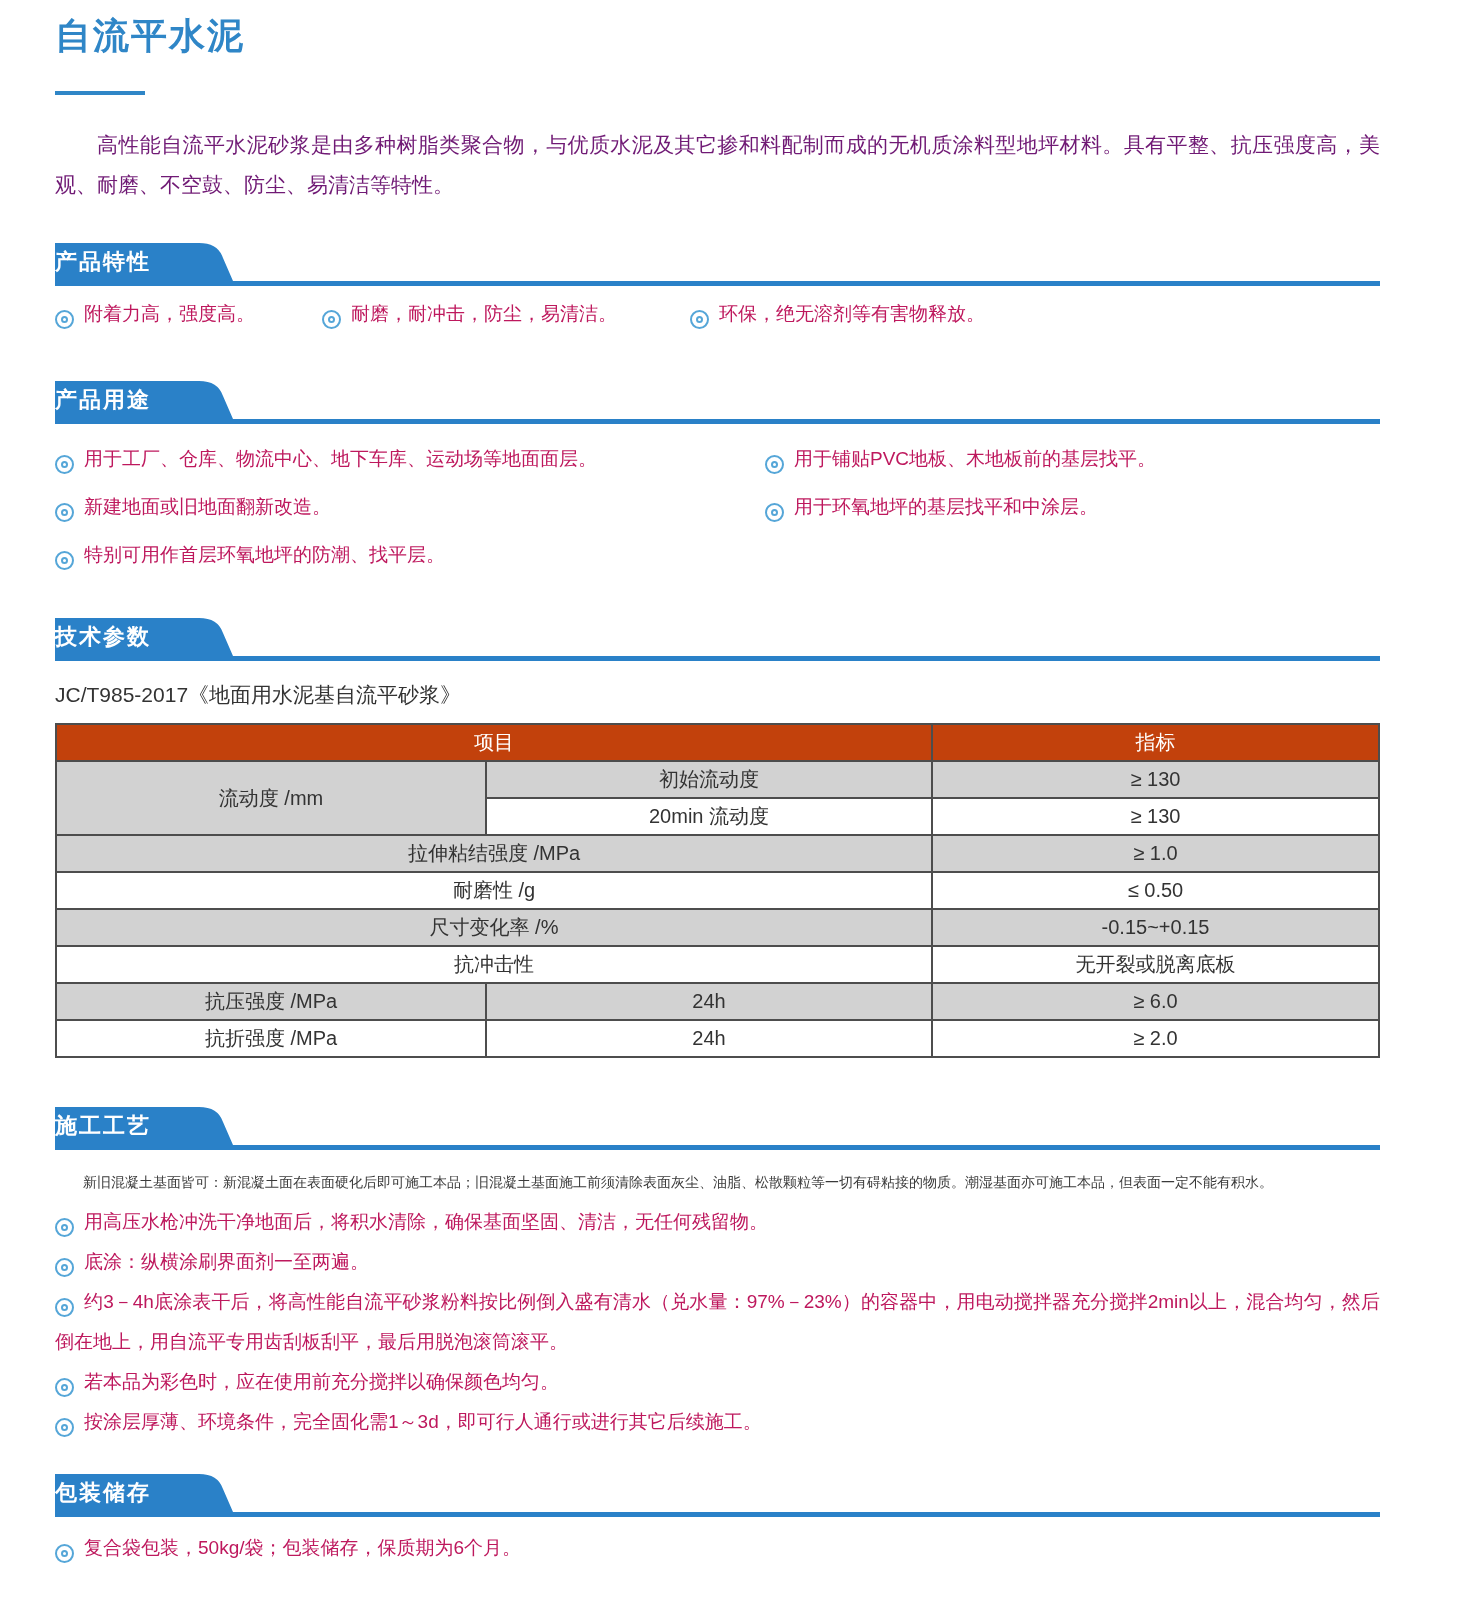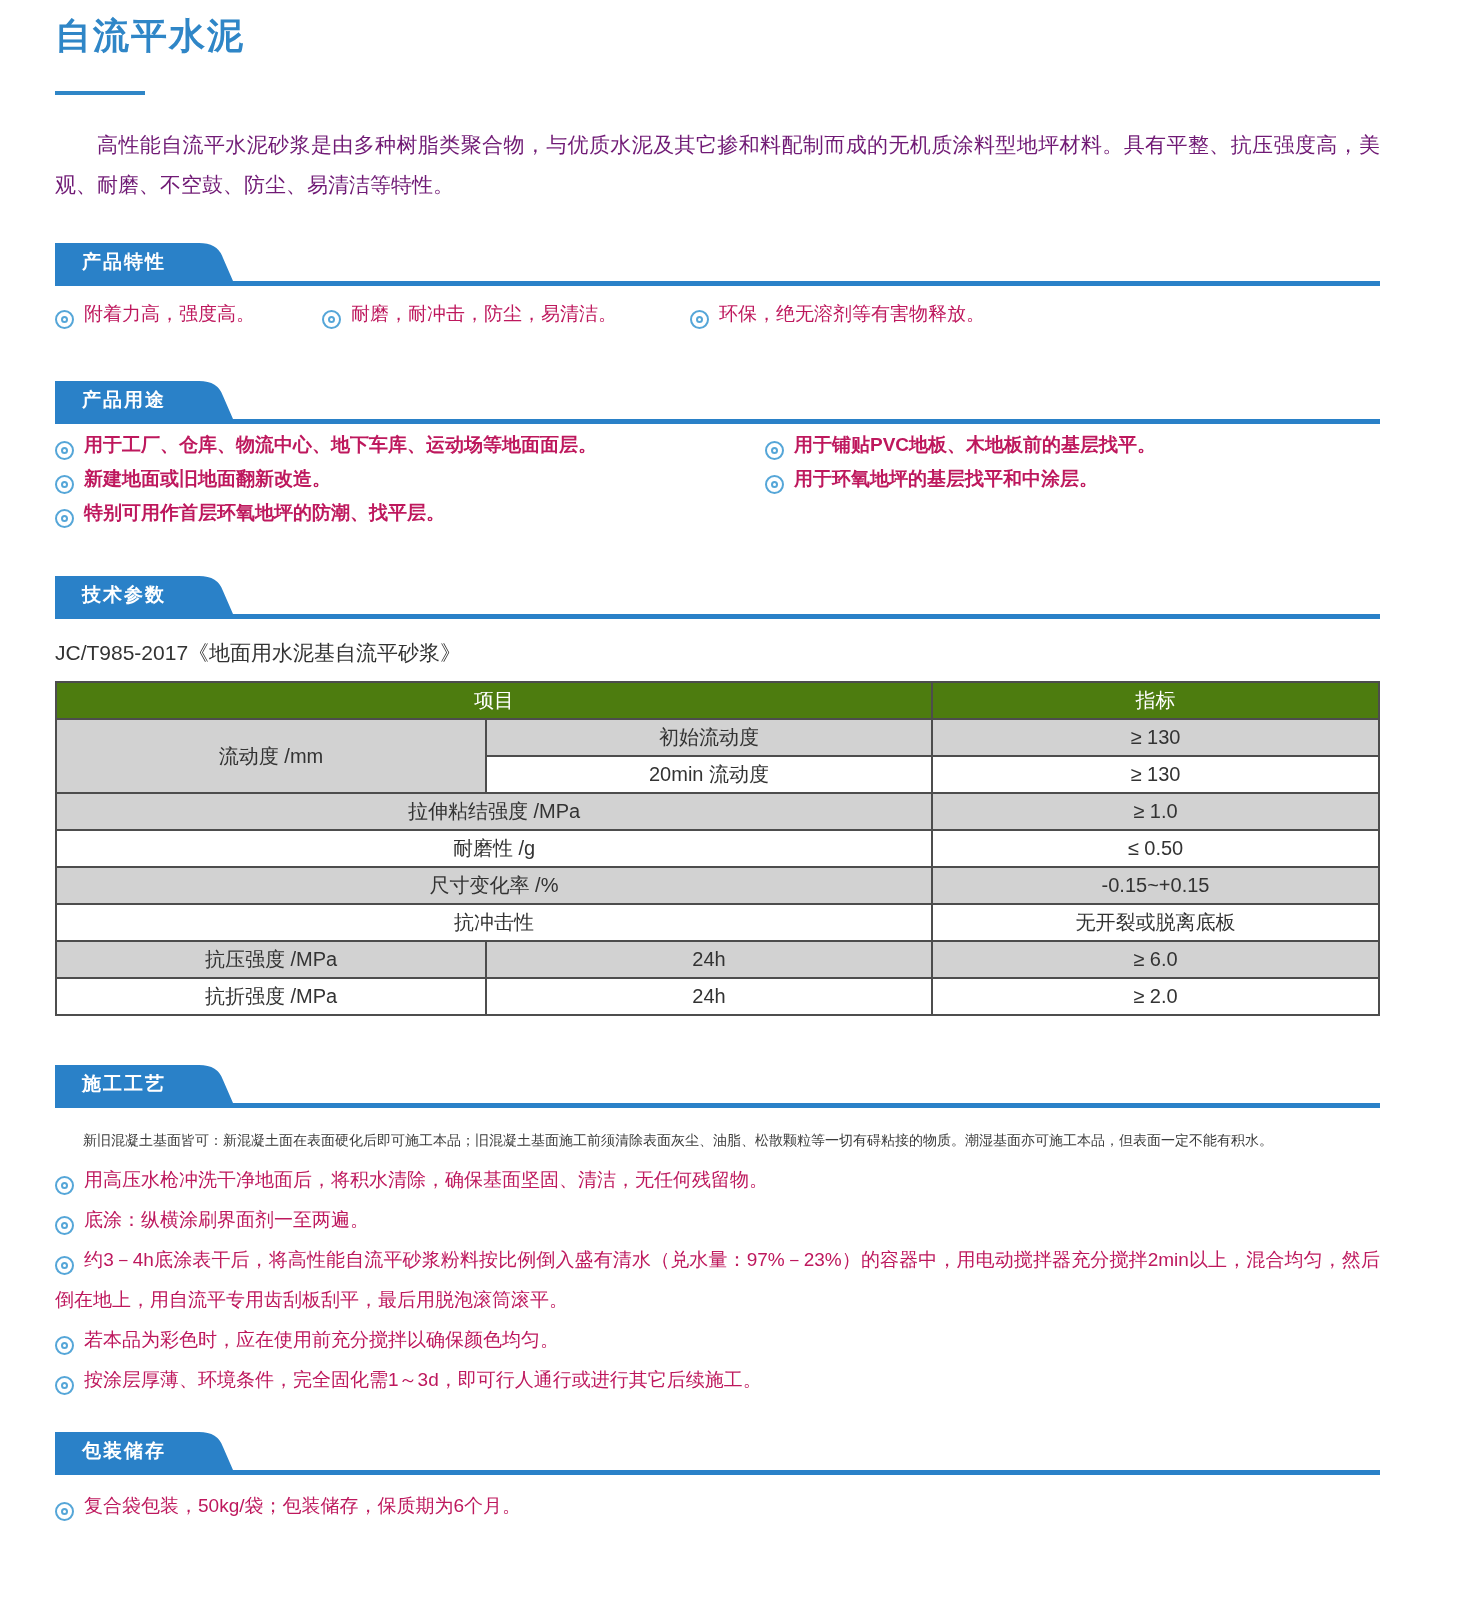--- a/index.html
+++ b/index.html
@@ -38,23 +38,22 @@
     display: inline-block;
     position: relative;
     width: 178px;
     height: 38px;
     background: #2a81c8;
     clip-path: path("M0,0 H144 Q163,0 168,15 L178,38 H0 Z");
   }
   .sec-tab-label {
     display: block;
     line-height: 38px;
-    padding-left: 27px;
     color: #ffffff;
-    font-size: 19px;
+    font-size: 22px;
     font-weight: bold;
     letter-spacing: 2px;
   }
 
   
   .ring {
     display: inline-flex;
     align-items: center;
     justify-content: center;
     width: 19px; height: 19px;
@@ -70,21 +69,21 @@
 
   
   .sec-features { margin-top: 38px; }
   .feature-row { display: flex; margin-top: 15px; }
   .feature-row .li:nth-child(1) { width: 267px; }
   .feature-row .li:nth-child(2) { width: 368px; }
 
   
   .sec-uses { margin-top: 52px; }
   .uses-grid { display: grid; grid-template-columns: 710px 1fr; margin-top: 2px; }
-  .uses-grid .li { margin-top: 8px; line-height: 21px; font-weight: bold; }
+  .uses-grid .li { margin-top: 22px; line-height: 21px; }
 
   
   .sec-tech { margin-top: 48px; }
   .table-title { text-align: left; font-size: 21px; color: #333333; margin-top: 20px; }
   table.spec {
     width: 100%;
     margin-top: 14px;
     border-collapse: collapse;
     table-layout: fixed;
     font-size: 20px;
@@ -93,21 +92,21 @@
   table.spec col.c1 { width: 430px; }
   table.spec col.c2 { width: 446px; }
   table.spec th, table.spec td {
     border: 2px solid #4d4d4d;
     height: 37px;
     text-align: center;
     vertical-align: middle;
     padding: 0 6px;
     font-weight: normal;
   }
-  table.spec thead th { background: #4d7c0f; color: #ffffff; }
+  table.spec thead th { background: #c2410c; color: #ffffff; }
   td.gray { background: #d2d2d2; }
 
   
   .sec-process { margin-top: 49px; }
   .process-para {
     margin-top: 12px;
     font-size: 14px;
     line-height: 40px;
     text-align: justify;
     text-indent: 2em;

